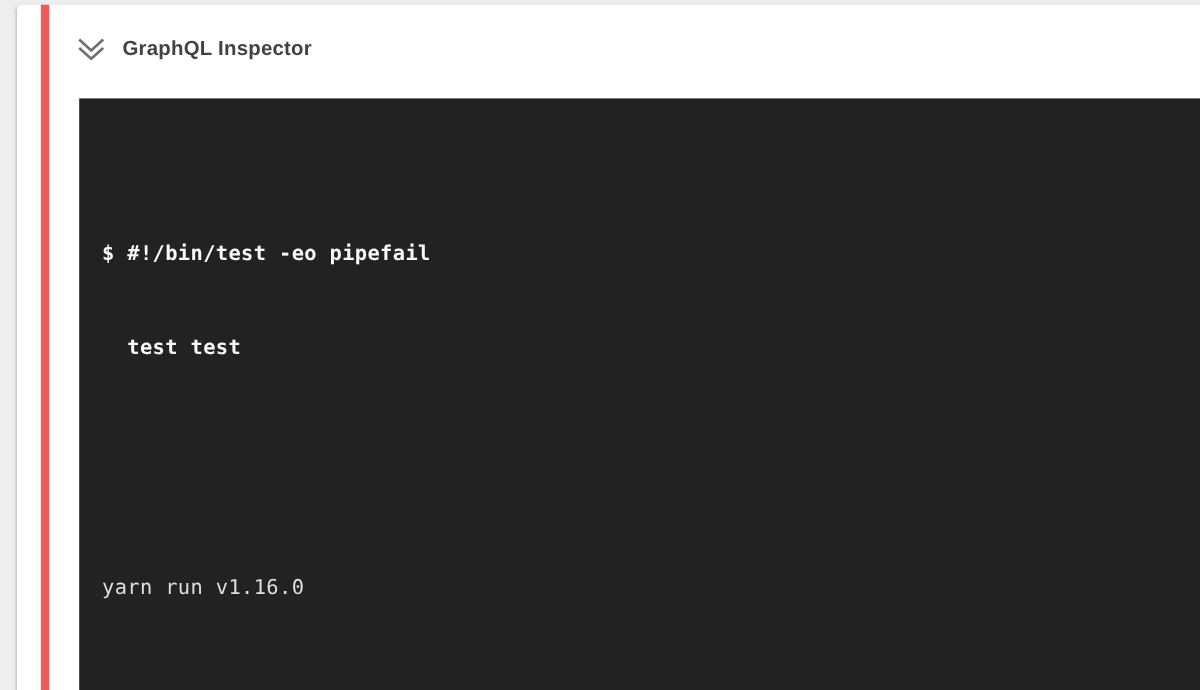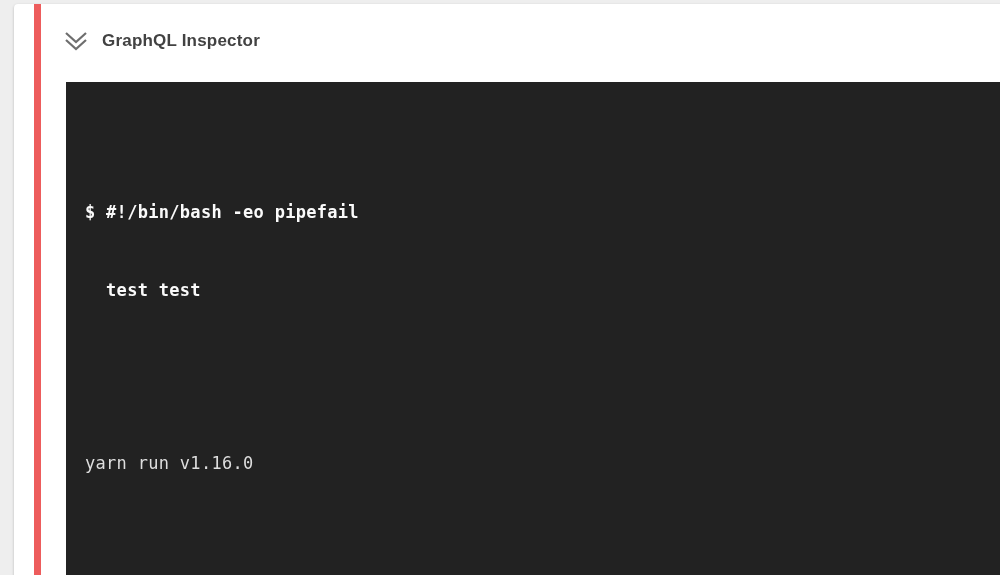--- a/index.html
+++ b/index.html
@@ -54,42 +54,42 @@
     font-family: "DejaVu Sans Mono", "Liberation Mono", monospace;
     font-size: 17px;
     line-height: 26px;
     letter-spacing: 0.3px;
     padding: 13px 20px 18px 19px;
     white-space: pre;
     overflow: hidden;
   }
   .cmd-block { margin-bottom: 17px; }
   .cmd-line { font-weight: bold; color: #fafafa; min-height: 26px; }
-  .tline { min-height: 26px; }
+  .tline { min-height: 26px; margin-top: 27px; }
 </style>
 </head>
 <body>
 
 <div class="viewport">
   <div class="card">
     <div class="step">
 
       <div class="step-header">
         <span class="chev-icon">
           <svg width="26" height="21" viewBox="0 0 26 21">
             <polyline points="3,3 13,12 23,3" fill="none" stroke="#6e6e6e" stroke-width="2.2"></polyline>
             <polyline points="3,10 13,19 23,10" fill="none" stroke="#6e6e6e" stroke-width="2.2"></polyline>
           </svg>
         </span>
         <span class="step-title">GraphQL Inspector</span>
       </div>
 
       <div class="terminal">
         <div class="cmd-block">
-          <div class="cmd-line">$ #!/bin/bash -eo pipefail</div>
+          <div class="cmd-line">$ #!/bin/test -eo pipefail</div>
           <div class="cmd-line">  test test</div>
         </div>
 
         <div class="tline"><span>yarn run v1.16.0</span></div>
         
         
         
         
         
         

